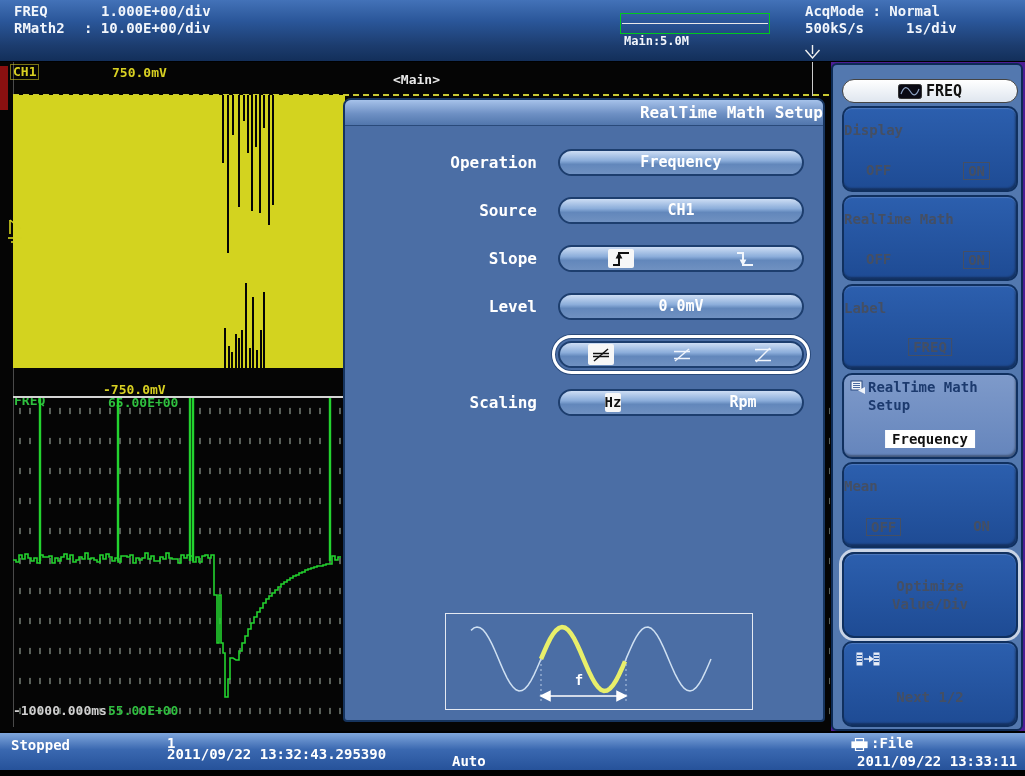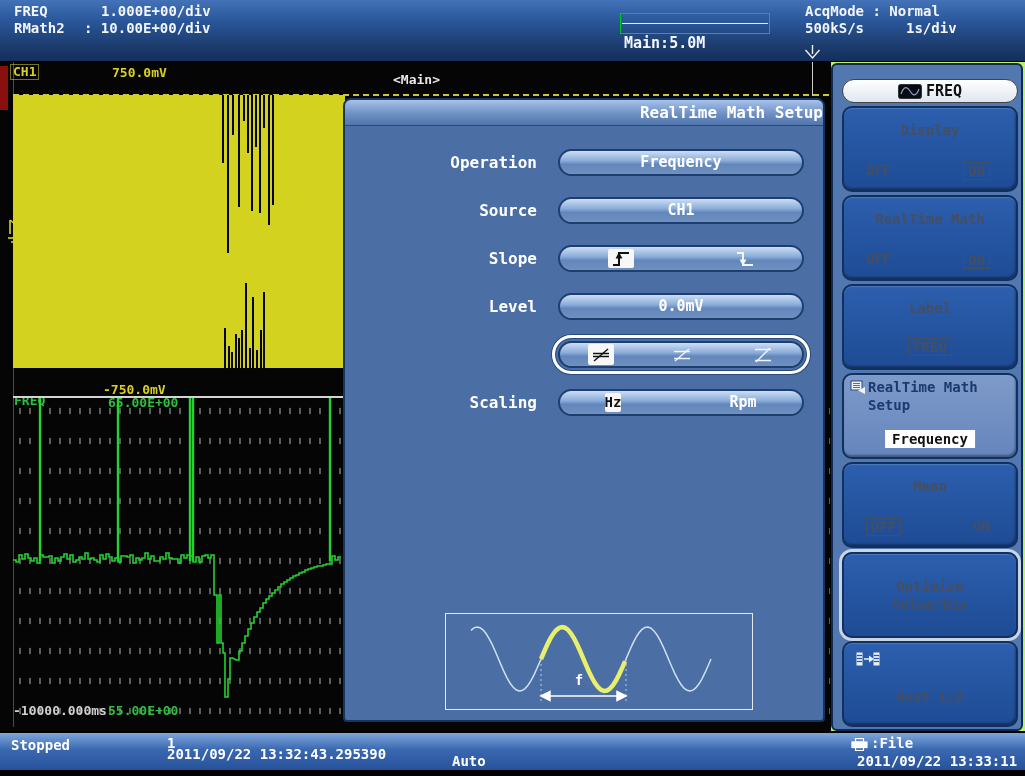--- a/index.html
+++ b/index.html
@@ -1,16 +1,16 @@
 <!DOCTYPE html>
 <html><head>
 <meta charset="utf-8">
 <style>
   html,body{margin:0;padding:0;background:#000;}
-  .screen{position:relative;width:1025px;height:776px;background:#bef264;overflow:hidden;
+  .screen{position:relative;width:1025px;height:776px;background:#4c1d95;overflow:hidden;
           font-family:"DejaVu Sans Mono",monospace;font-weight:bold;color:#f2f6fc;
           -webkit-font-smoothing:none;}
   .abs{position:absolute;}
 
   
   .topbar{position:absolute;left:0;top:0;width:1025px;height:61px;
           background:linear-gradient(#4372b8 0%,#2a5699 35%,#1c3c6e 75%,#132f5a 100%);
           border-bottom:1px solid #000;}
   .hdr-txt{position:absolute;font-size:14px;white-space:pre;}
   .mem-box{position:absolute;left:620px;top:13px;width:148px;height:19px;border:1px solid #00c81e;}
@@ -66,26 +66,26 @@
            background:#5378af;border:2px solid #0d2a55;border-radius:6px;
            box-sizing:border-box;z-index:20;}
   .menu-title{position:absolute;left:9px;top:14px;width:176px;height:24px;
               background:linear-gradient(#ffffff,#dfe6ef);border:1px solid #444;
               border-radius:12px;box-sizing:border-box;color:#111;font-size:15px;
               display:flex;align-items:center;justify-content:center;gap:4px;}
   .skey{position:absolute;left:9px;width:176px;height:86px;
         background:linear-gradient(#2c5fae,#1e4b94);border:2px solid #10305f;
         border-radius:10px;box-sizing:border-box;color:#454f63;font-size:14px;
         box-shadow:inset 0 1px 1px rgba(140,170,220,.35), inset -1px -2px 2px rgba(0,0,0,.35);}
-  .skey .title{position:absolute;left:0;top:14px;width:100%;text-align:center;}
+  .skey .title{position:absolute;left:0;top:14px;width:100%;text-align:left;}
   .skey .off{position:absolute;left:22px;top:54px;}
   .skey .on{position:absolute;right:26px;top:54px;}
   .boxed{border:1px solid currentColor;padding:0 4px;}
   .skey-sel{background:linear-gradient(#7e9aca,#6585bc);color:#1c3a6e;}
-  .skey-opt{box-shadow:0 0 0 3px #c9d4e6, inset 0 1px 1px rgba(140,170,220,.35);}
+  .skey-opt{box-shadow:0 0 0 3px #c9d4e6, inset 0 1px 1px rgba(140,170,220,.35);border-radius:12px;}
 
   
   .statusbar{position:absolute;left:0;top:731px;width:1025px;height:39px;
              background:linear-gradient(#7fa6dc 0%,#3a68b0 45%,#26529a 100%);
              border-top:2px solid #000;box-sizing:border-box;z-index:30;}
   .statusbar .t{position:absolute;font-size:14px;white-space:pre;color:#fff;}
   .bottom-black{position:absolute;left:0;top:770px;width:1025px;height:6px;background:#000;z-index:31;}
 </style>
 </head>
 <body>
@@ -94,21 +94,21 @@
 
   <div class="topbar">
     <span class="hdr-txt" style="left:14px;top:3px;">FREQ</span>
     <span class="hdr-txt" style="left:101px;top:3px;">1.000E+00/div</span>
     <span class="hdr-txt" style="left:14px;top:20px;">RMath2</span>
     <span class="hdr-txt" style="left:84px;top:20px;">: 10.00E+00/div</span>
 
     <div class="mem-box">
       <div class="mem-line"></div>
     </div>
-    <span class="hdr-txt" style="left:624px;top:34px;font-size:15px;">Main:5.0M</span>
+    <span class="hdr-txt" style="left:624px;top:34px;font-size:12px;">Main:5.0M</span>
 
     <span class="hdr-txt" style="left:805px;top:3px;">AcqMode : Normal</span>
     <span class="hdr-txt" style="left:805px;top:20px;">500kS/s</span>
     <span class="hdr-txt" style="left:906px;top:20px;">1s/div</span>
 
     <svg class="abs" style="left:804px;top:45px;" width="17" height="16">
       <line x1="8.5" y1="0" x2="8.5" y2="9" stroke="#f0f0f0" stroke-width="1.4"></line>
       <polyline points="1.5,5 8.5,13 15.5,5" fill="none" stroke="#f0f0f0" stroke-width="1.4"></polyline>
     </svg>
   </div>

